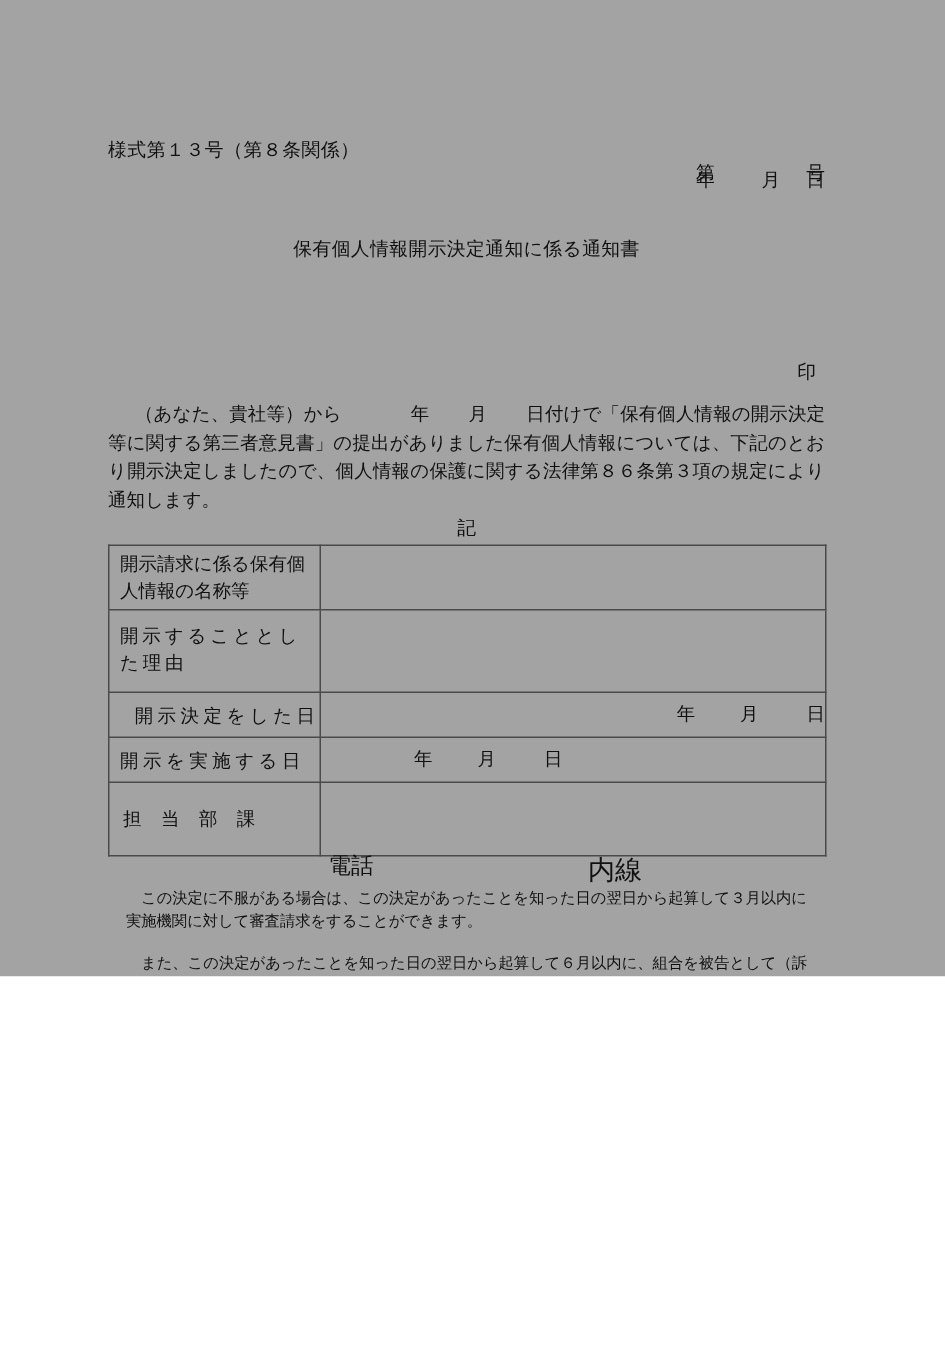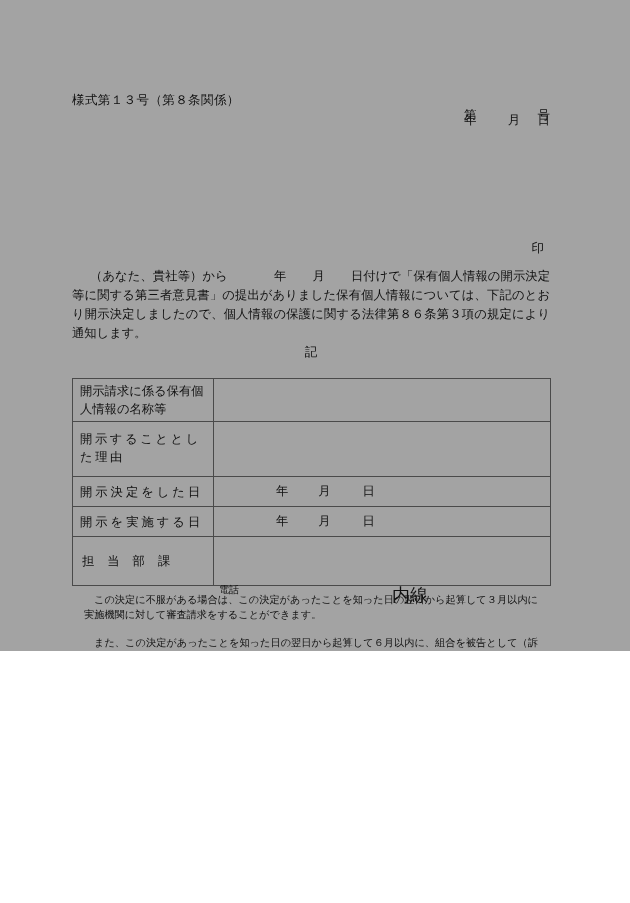--- a/index.html
+++ b/index.html
@@ -118,21 +118,21 @@
     top: 344px;
     width: 478px;
     text-align: center;
     font-size: 12.5px;
   }
 
   
   .form-table {
     position: absolute;
     left: 0;
-    top: 378px;
+    top: 363px;
     width: 478px;
     border-collapse: collapse;
     table-layout: fixed;
   }
   .form-table td {
     border: 1px solid #4a4a4a;
     padding: 0;
     vertical-align: middle;
     font-size: 12.3px;
   }
@@ -142,21 +142,21 @@
   .lab {
     padding: 3px 0 3px 7px;
     line-height: 18px;
   }
   .lab-sp2 { letter-spacing: 2.6px; font-family: Liberation Mono, monospace; }
   .lab-sp3 { letter-spacing: 3.0px; }
   .lab-sp-wide { letter-spacing: 13px; padding-left: 9px; }
 
   .row-h1 { height: 42px; }
   .row-h2 { height: 55px; }
-  .row-h3 { height: 30px; }
+  .row-h3 { height: 30px; text-align: right; }
   .row-h4 { height: 30px; }
   .row-h5 { height: 48px; }
 
   .date-line {
     padding-left: 62px;
     white-space: nowrap;
   }
   .date-line .seg-m { margin-left: 30px; }
   .date-line .seg-d { margin-left: 32px; }
 
@@ -167,21 +167,21 @@
   .contact-row {
     position: absolute;
     left: 0;
     bottom: 2px;
     width: 337px;
     white-space: nowrap;
   }
   .contact-row .tel {
     position: absolute;
     left: 5px;
-    font-size: 10px;
+    font-size: 15px;
   }
   .contact-row .ext {
     position: absolute;
     left: 178px;
     font-size: 18px;
   }
 
   
   .notes {
     position: absolute;
@@ -210,20 +210,21 @@
       <span class="num-lead">第</span>
       <span class="num-tail">号</span>
     </div>
 
     <div class="doc-date">
       <span class="d-y">年</span>
       <span class="d-m">月</span>
       <span class="d-d">日</span>
     </div>
 
+    <div class="doc-title">保有個人情報開示決定通知に係る通知書</div>
 
 
     <div class="seal">印</div>
 
     <div class="body-para"><span>（あなた、貴社等）から</span><span class="blank-wide"></span><span>年</span><span class="blank-mid"></span><span>月</span><span class="blank-mid"></span><span>日付けで「保有個人情報の開示決定等に関する第三者意見書」の提出がありました保有個人情報については、下記のとおり開示決定しましたので、個人情報の保護に関する法律第８６条第３項の規定により通知します。</span></div>
 
     <div class="ki-label">記</div>
 
     <table class="form-table">
       <colgroup>

